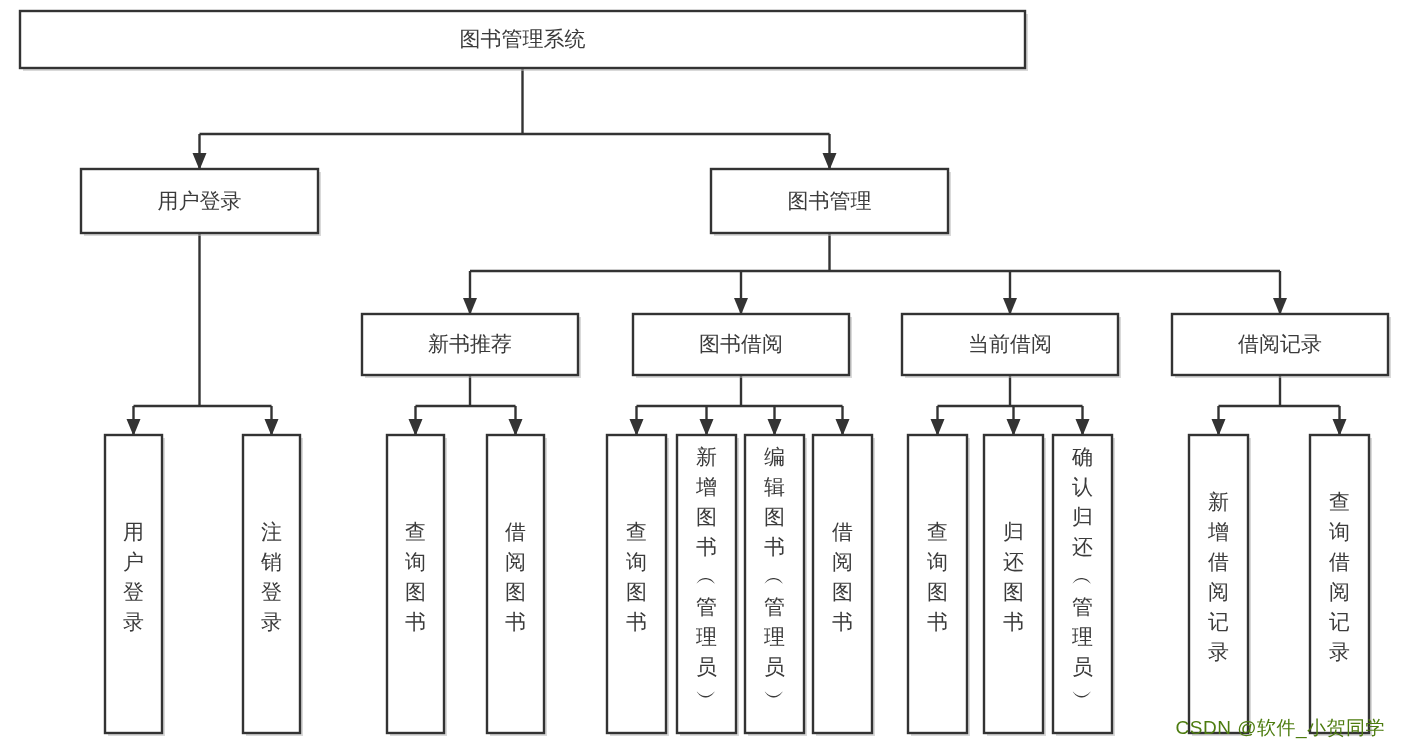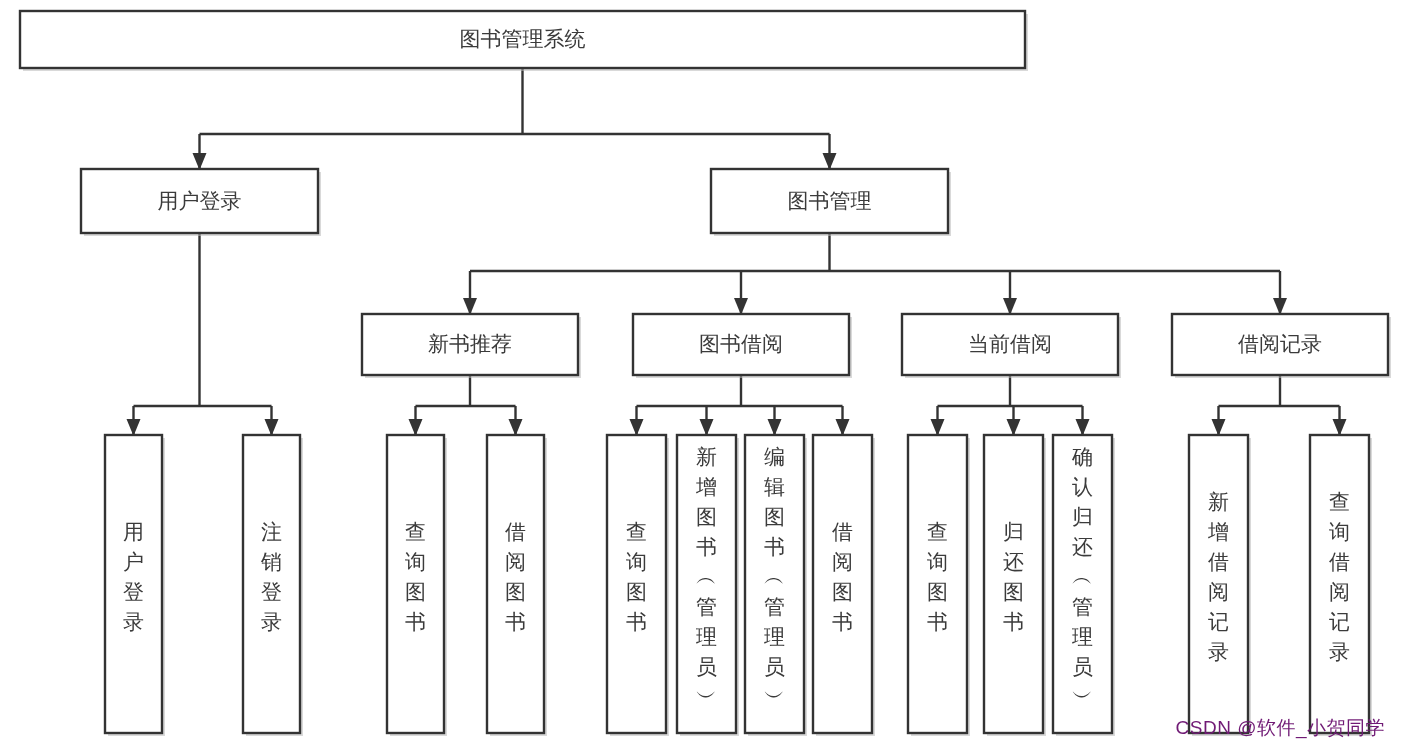--- a/index.html
+++ b/index.html
@@ -56,21 +56,21 @@
   .node-label-vertical {
     fill: #3b3b3b;
     font-family: "Liberation Sans", "DejaVu Sans", sans-serif;
     font-size: 21px;
     text-anchor: middle;
   }
   .watermark {
     position: absolute;
     right: 10px;
     bottom: 6px;
-    color: #701a75;
+    color: #4d7c0f;
     font-size: 19px;
     font-family: "Liberation Sans", "DejaVu Sans", sans-serif;
     letter-spacing: 0.5px;
     white-space: nowrap;
     pointer-events: none;
   }
 </style>
 </head>
 <body>
 

